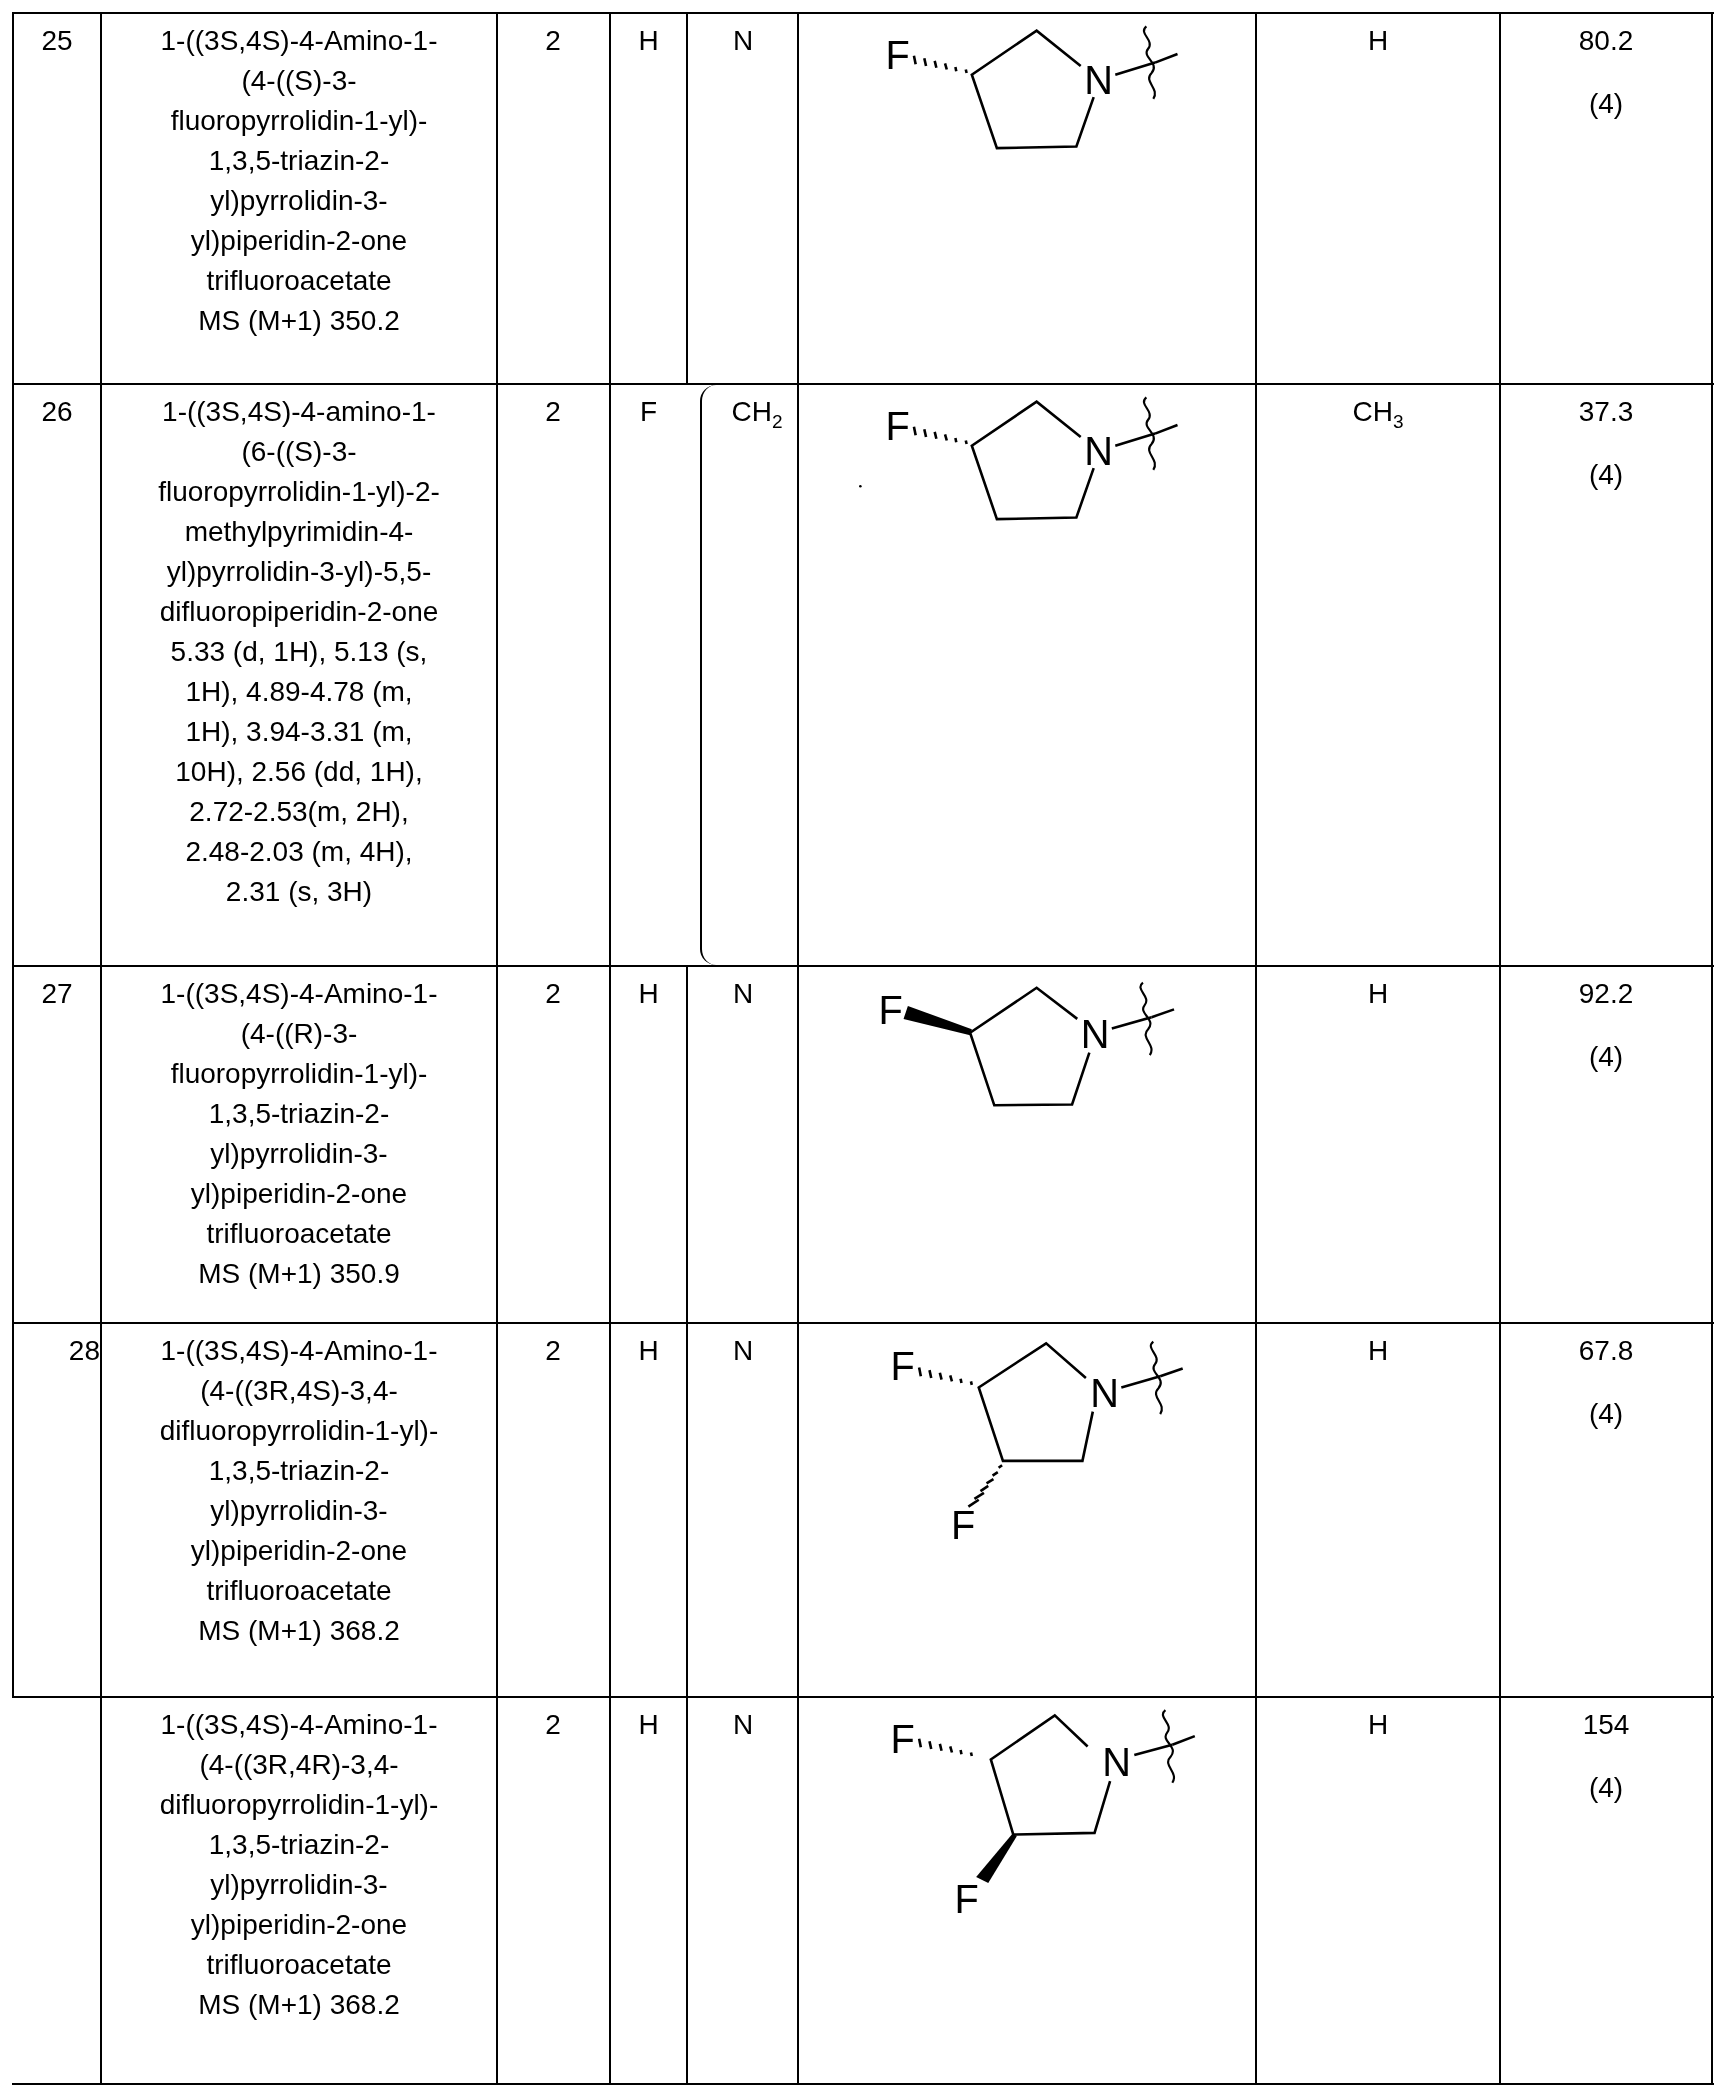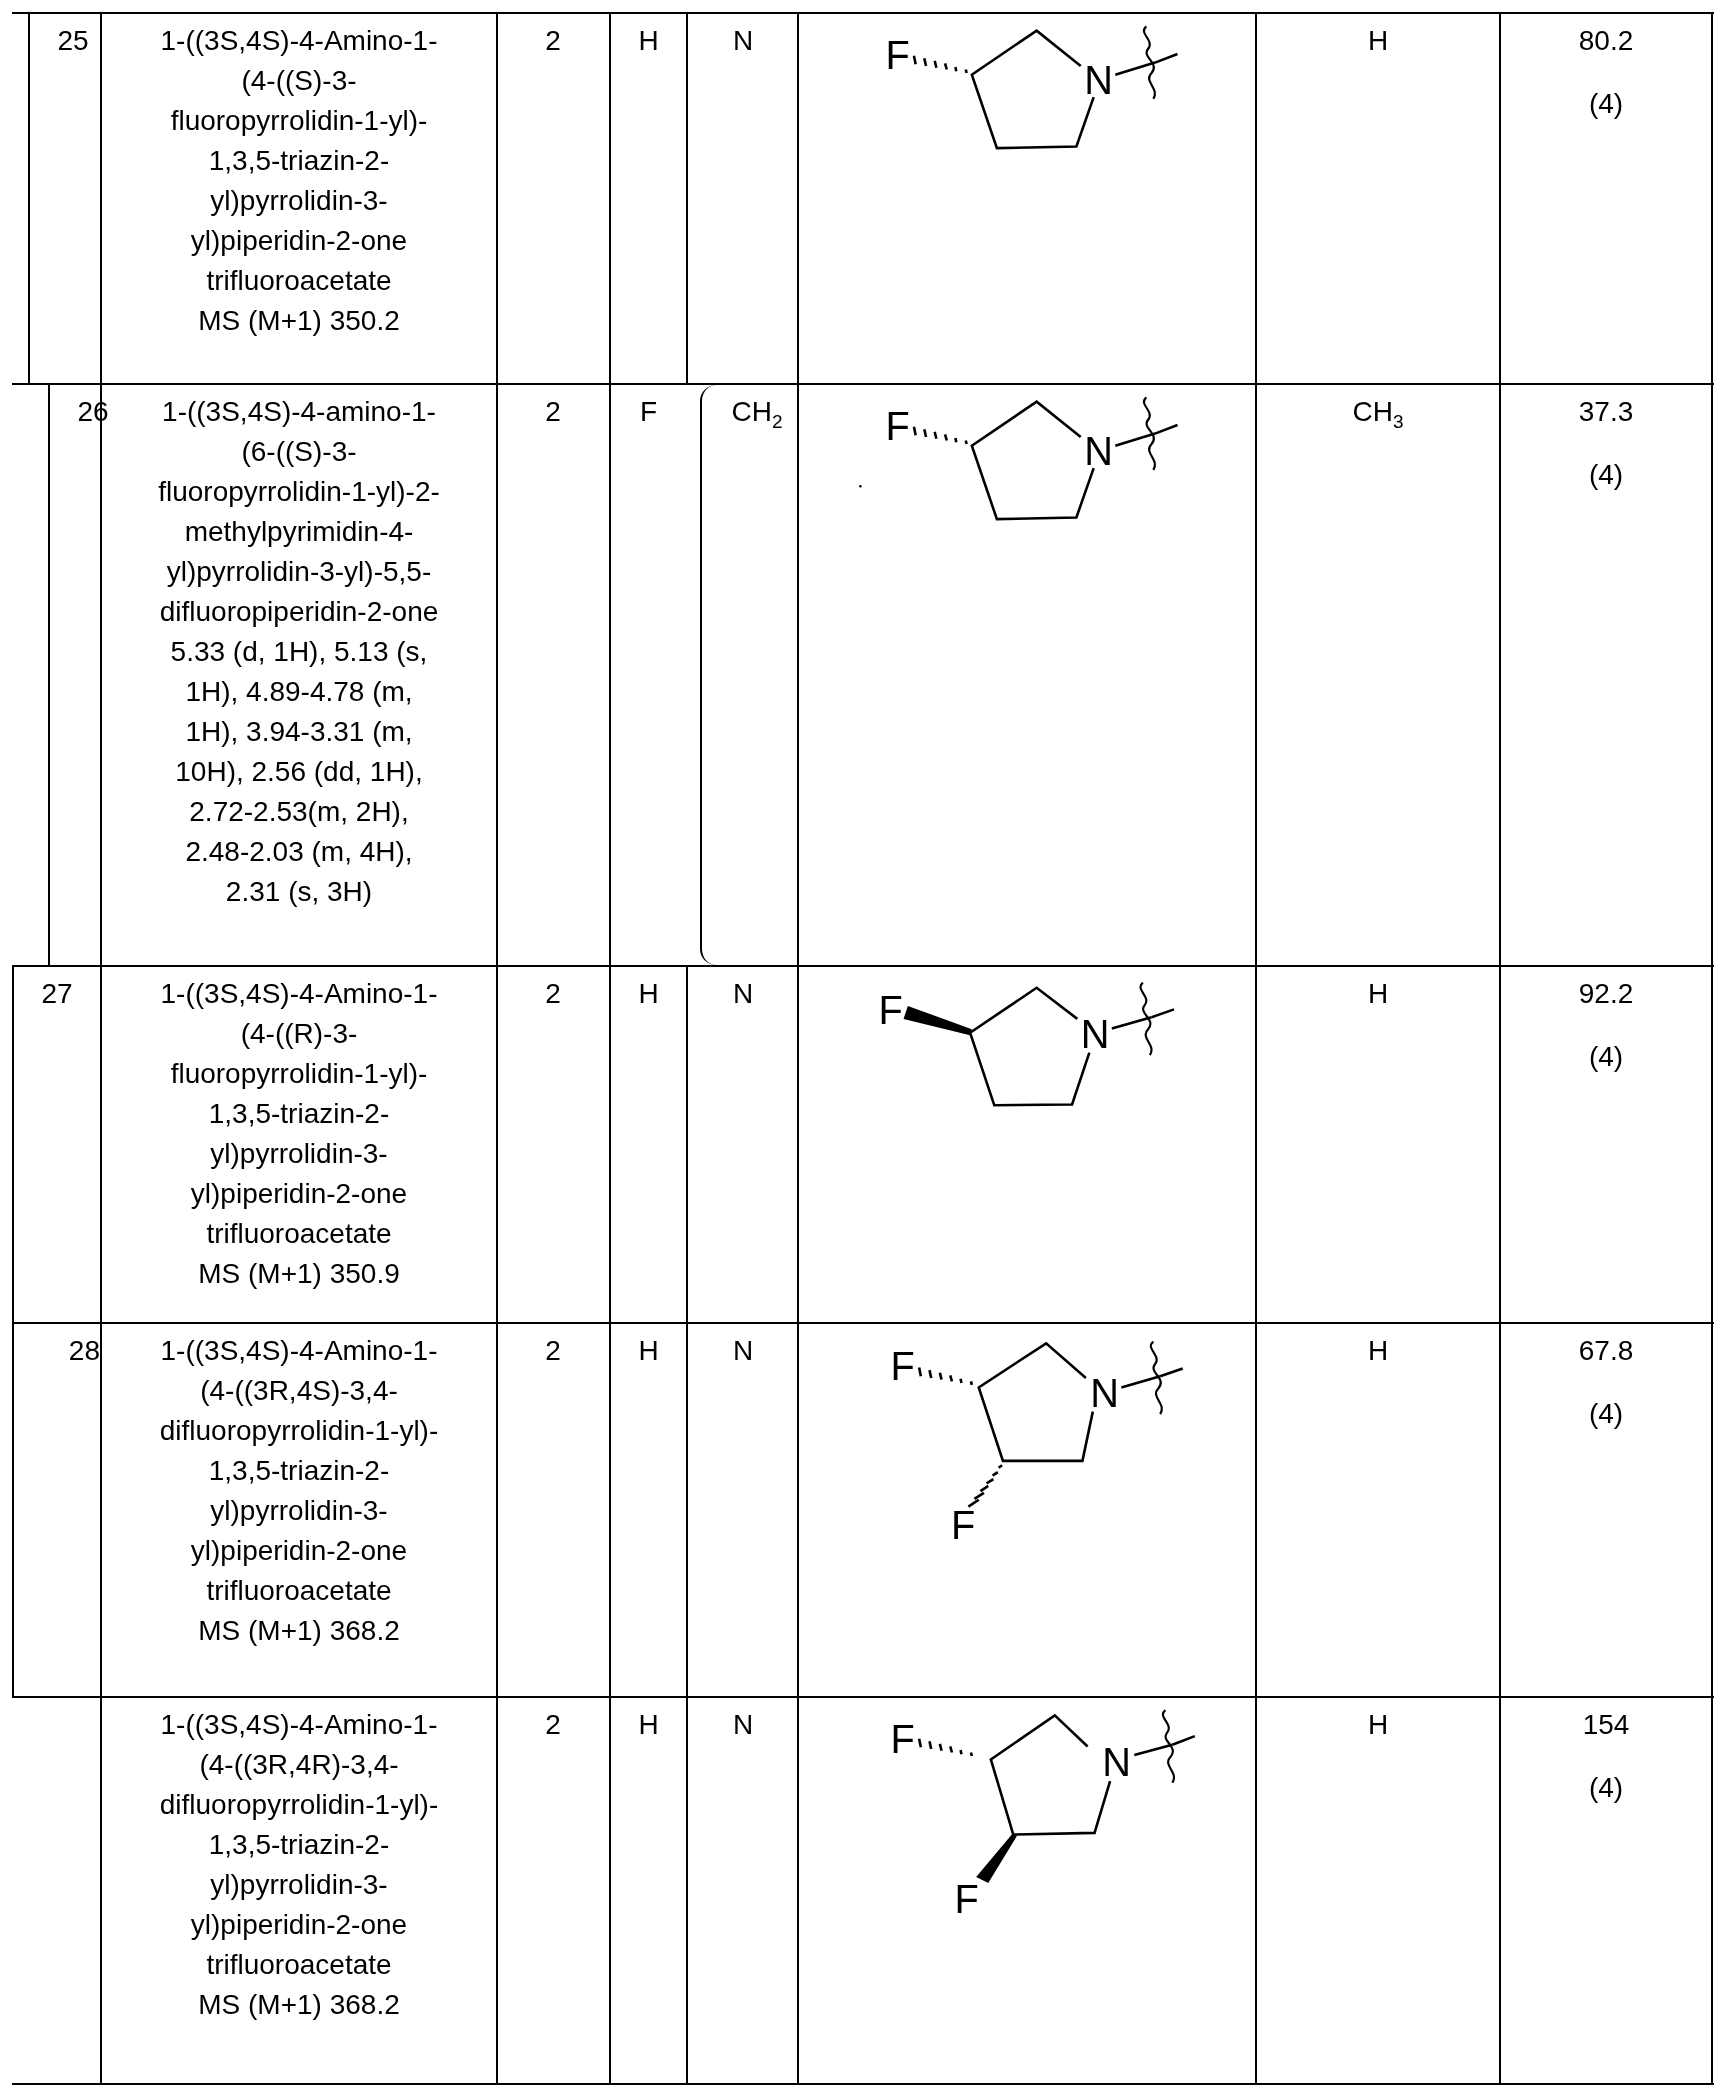--- a/index.html
+++ b/index.html
@@ -17,21 +17,21 @@
   .ic50 .n { display:block; margin-top:22.5px; }
   svg.struct { position:absolute; left:0; top:0; overflow:visible; }
   svg.struct text { font-family:"Liberation Sans", sans-serif; font-size:46px; fill:#000; }
 </style>
 </head>
 <body>
 
 <div class="tbl">
 
   <div class="row" style="top:12px;height:372px;">
-    <div class="cell" style="left:16px;width:88px;">
+    <div class="cell" style="left:0;width:88px;">
       <span>25</span>
     </div>
     <div class="cell" style="left:88px;width:396px;">
       <span class="name-line">1-((3S,4S)-4-Amino-1-</span>
       <span class="name-line">(4-((S)-3-</span>
       <span class="name-line">fluoropyrrolidin-1-yl)-</span>
       <span class="name-line">1,3,5-triazin-2-</span>
       <span class="name-line">yl)pyrrolidin-3-</span>
       <span class="name-line">yl)piperidin-2-one</span>
       <span class="name-line">trifluoroacetate</span>
@@ -66,21 +66,21 @@
     </div>
     <div class="cell" style="left:1243px;width:244px;">
       <span>H</span><span class="sub"></span>
     </div>
     <div class="cell end" style="left:1487px;width:214px;">
       <span class="ic50"><span>80.2</span><span class="n">(4)</span></span>
     </div>
   </div>
 
   <div class="row" style="top:383px;height:582px;">
-    <div class="cell" style="left:0;width:88px;margin-left:36px;">
+    <div class="cell" style="left:0;width:88px;">
       <span>26</span>
     </div>
     <div class="cell" style="left:88px;width:396px;">
       <span class="name-line">1-((3S,4S)-4-amino-1-</span>
       <span class="name-line">(6-((S)-3-</span>
       <span class="name-line">fluoropyrrolidin-1-yl)-2-</span>
       <span class="name-line">methylpyrimidin-4-</span>
       <span class="name-line">yl)pyrrolidin-3-yl)-5,5-</span>
       <span class="name-line">difluoropiperidin-2-one</span>
       <span class="name-line">5.33 (d, 1H), 5.13 (s,</span>

